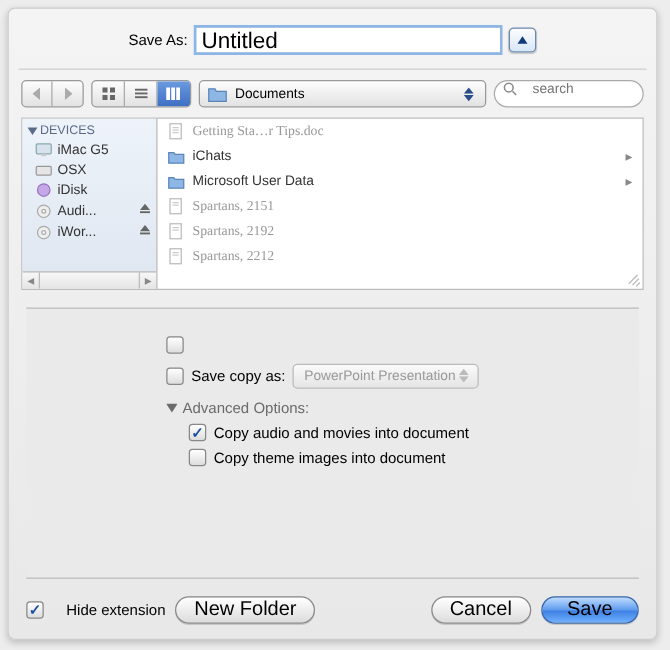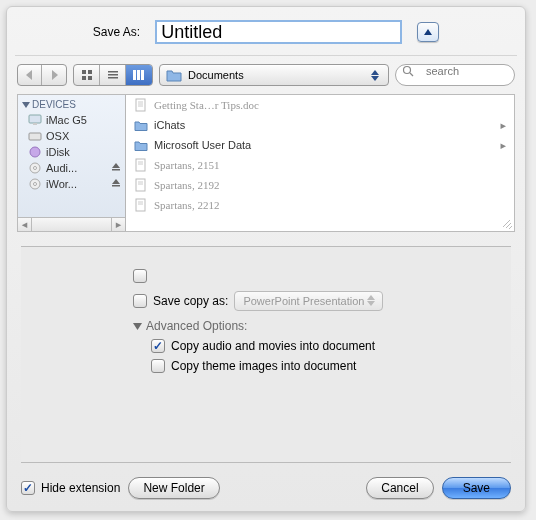--- a/index.html
+++ b/index.html
@@ -21,21 +21,21 @@
     box-shadow: 0 2px 6px rgba(0,0,0,0.2);
     display: flex;
     flex-direction: column;
   }
   
   .saveas-row {
     display: flex;
     align-items: center;
     justify-content: center;
     padding: 14px 20px 10px;
-    gap: 16px;
+    gap: 6px;
   }
   .saveas-label { font-size: 12px; }
   .saveas-input {
     width: 245px;
     height: 22px;
     border: 1px solid #7c9fd0;
     padding: 1px 4px;
     font-size: 18px;
     background: #fff;
     outline: 2px solid #8db6e5;
@@ -178,25 +178,25 @@
   .select-popup .popup-arrows{position:absolute;right:4px;top:3px;}
   .disclosure-tri { color:#6b6b6b; display:flex;align-items:center;gap:4px;margin-bottom:6px;}
   .disclosure-tri svg{width:9px;height:9px;}
   .sub-opts { padding-left:18px; }
   .sub-opts .opt-row{margin-bottom:6px;}
 
   
   .bottom-bar {
     display:flex; align-items:center; padding:6px 14px 12px; gap:8px;
   }
-  .bottom-bar .chk-lbl{display:flex;align-items:center;gap:6px;font-size:12px;justify-content:space-between;}
+  .bottom-bar .chk-lbl{display:flex;align-items:center;gap:18px;font-size:12px;justify-content:space-between;}
   .push-btn {
     height:22px; border:1px solid #888; border-radius:11px;
     background:linear-gradient(#fff,#dcdcdc);
-    padding:0 14px; font-size:12px;
+    padding:0 14px; font-size:16px;
     box-shadow: 0 1px 0 rgba(0,0,0,.15);
   }
   .push-btn.primary {
     background:linear-gradient(#bedbff,#5d9bee 50%,#3b7de0 51%,#6fb0ff);
     border-color:#3565a8; color:#000;
     padding:0 20px;
     text-align:center;
   }
   .spacer{flex:1;}
 </style>

